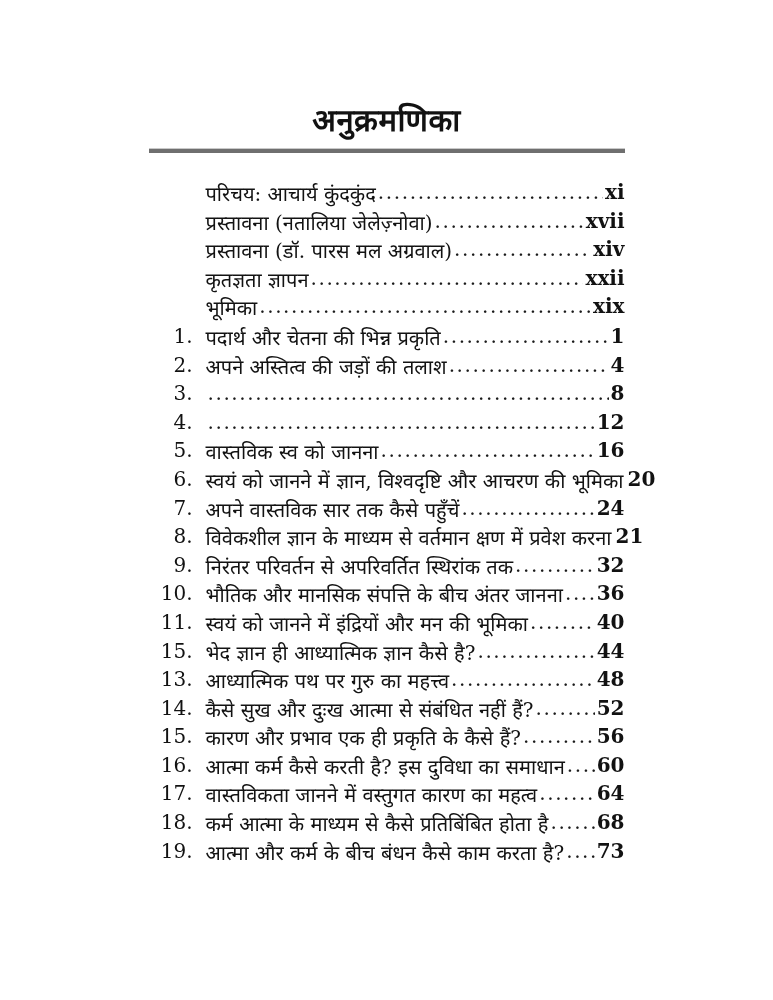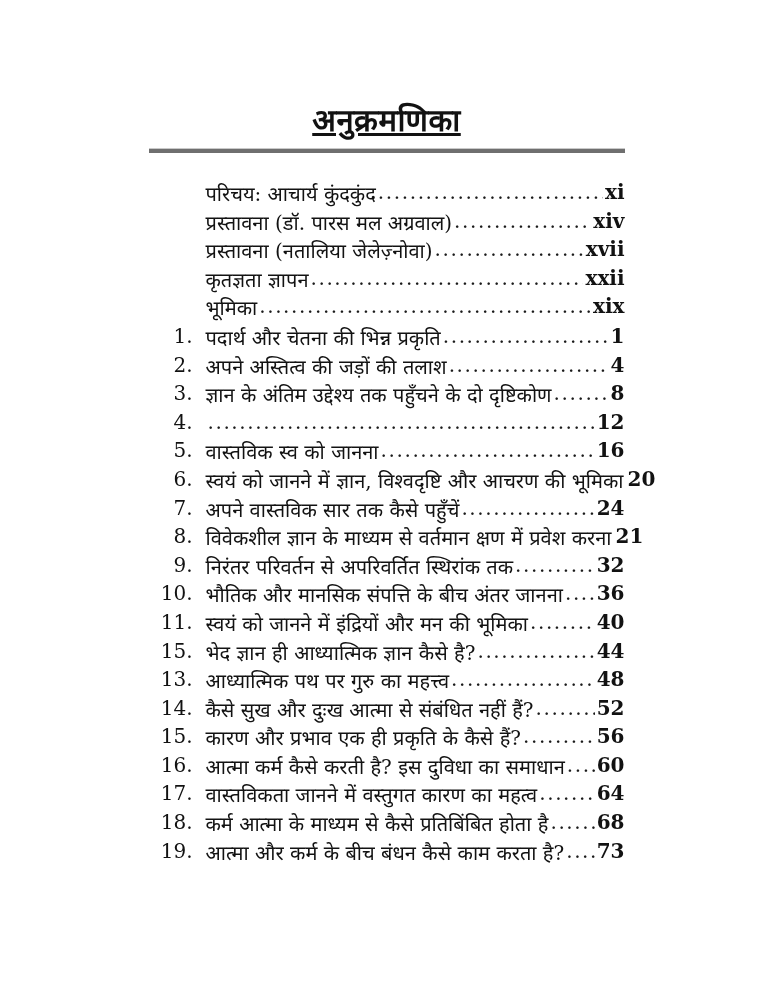--- a/index.html
+++ b/index.html
@@ -5,21 +5,20 @@
   html,body{margin:0;padding:0;}
   body{
     width:773px;height:1000px;background:#ffffff;overflow:hidden;
     font-family:"DejaVu Serif","Liberation Serif",serif;color:#121212;
     -webkit-font-smoothing:antialiased;
   }
   .page{padding-top:103px;}
   .page-title{
     text-align:center;font-size:31px;font-weight:bold;line-height:34px;
     letter-spacing:0.5px;
-    text-decoration:underline;
   }
   .title-rule{
     width:476px;height:5px;margin:11px auto 0 auto;
     background:linear-gradient(to bottom,#c9c9c9 0,#c9c9c9 1px,#6f6f6f 1px,#6f6f6f 5px);
   }
   .toc{width:476px;margin:27px auto 0 auto;font-size:20px;}
   .toc-row{
     display:flex;align-items:flex-start;white-space:nowrap;
     height:28.6px;
   }
@@ -48,29 +47,29 @@
 
     <div>
       <div class="toc-row">
         <div class="toc-num"></div>
         <div class="toc-title">परिचय: आचार्य कुंदकुंद</div>
         <div class="toc-leader"></div>
         <div class="toc-page">xi</div>
       </div>
       <div class="toc-row">
         <div class="toc-num"></div>
+        <div class="toc-title">प्रस्तावना (नतालिया जेलेज़्नोवा)</div>
+        <div class="toc-leader"></div>
+        <div class="toc-page">xvii</div>
+      </div>
+      <div class="toc-row">
+        <div class="toc-num"></div>
         <div class="toc-title">प्रस्तावना (डॉ. पारस मल अग्रवाल)</div>
         <div class="toc-leader"></div>
         <div class="toc-page">xiv</div>
-      </div>
-      <div class="toc-row">
-        <div class="toc-num"></div>
-        <div class="toc-title">प्रस्तावना (नतालिया जेलेज़्नोवा)</div>
-        <div class="toc-leader"></div>
-        <div class="toc-page">xvii</div>
       </div>
       <div class="toc-row">
         <div class="toc-num"></div>
         <div class="toc-title">कृतज्ञता ज्ञापन</div>
         <div class="toc-leader"></div>
         <div class="toc-page">xxii</div>
       </div>
       <div class="toc-row">
         <div class="toc-num"></div>
         <div class="toc-title">भूमिका</div>
@@ -87,21 +86,20 @@
         <div class="toc-page">1</div>
       </div>
       <div class="toc-row">
         <div class="toc-num">2.</div>
         <div class="toc-title">अपने अस्तित्व की जड़ों की तलाश</div>
         <div class="toc-leader"></div>
         <div class="toc-page">4</div>
       </div>
       <div class="toc-row">
         <div class="toc-num">3.</div>
-        <div class="toc-title">ज्ञान के अंतिम उद्देश्य तक पहुँचने के दो दृष्टिकोण</div>
         <div class="toc-leader"></div>
         <div class="toc-page">8</div>
       </div>
       <div class="toc-row">
         <div class="toc-num">4.</div>
         <div class="toc-leader"></div>
         <div class="toc-page">12</div>
       </div>
       <div class="toc-row">
         <div class="toc-num">5.</div>

